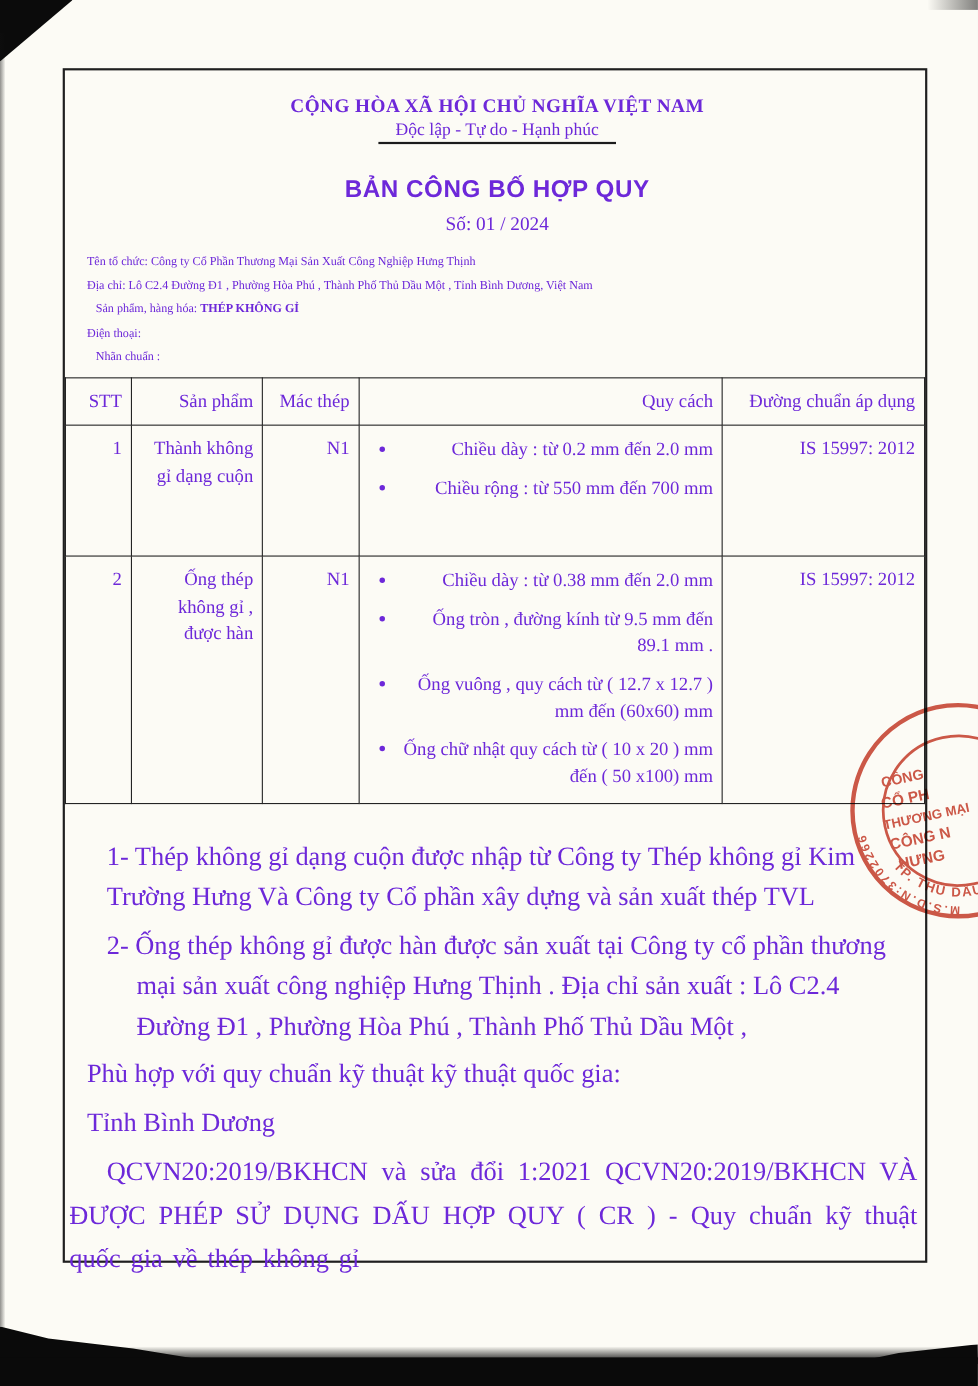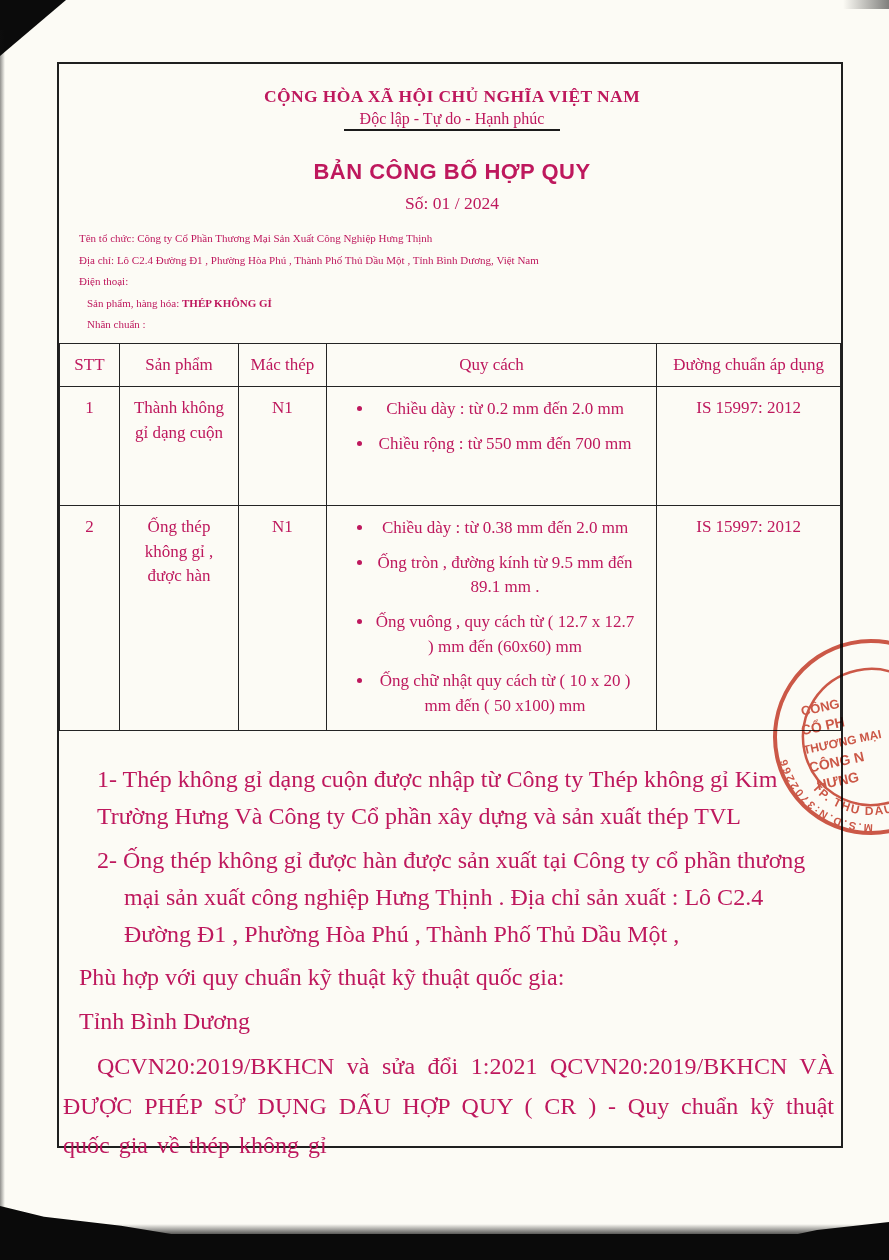--- a/index.html
+++ b/index.html
@@ -1,19 +1,19 @@
 <!DOCTYPE html>
 <html><head>
 <meta charset="utf-8">
 <style>
   html,body { margin:0; padding:0; background:#e8e8e8; }
   .page {
     position:relative; width:889px; height:1260px; margin:0 auto;
     background:#fcfbf5; overflow:hidden;
-    font-family:"Liberation Serif","DejaVu Serif",serif; color:#be185d;
+    font-family:"Liberation Serif","DejaVu Serif",serif; color:#6d28d9;
   }
   
   .art { position:absolute; pointer-events:none; }
   .art-corner-tl { left:0; top:0; width:66px; height:56px; background:#0b0b0b;
     clip-path:polygon(0 0,100% 0,0 100%); }
   .art-edge-left { left:0; top:30px; width:5px; height:1200px;
     background:linear-gradient(to right, rgba(15,15,15,.45), rgba(15,15,15,0)); }
   .art-corner-tr { right:0; top:0; width:46px; height:9px;
     background:linear-gradient(to left, rgba(25,25,25,.55), rgba(25,25,25,0)); }
   .art-band-bottom { left:0; bottom:0; width:100%; height:26px; background:#0a0a0a; }
@@ -40,26 +40,26 @@
   .doc-number { text-align:center; font-size:17.5px; margin:0 0 16px; }
 
   .p { font-size:11px; line-height:1.5; margin:0 0 5px; }
   .ind { margin-left:8px; }
   .bold { font-weight:bold; }
 
   
   table.spec { width:100%; border-collapse:collapse; margin-top:10px; font-size:17px; }
   table.spec th, table.spec td {
     border:1.6px solid #242424; padding:9px 8px; vertical-align:top;
-    font-weight:normal; text-align:center; line-height:1.45;
+    font-weight:normal; text-align:right; line-height:1.45;
   }
   th.c-stt, td.c-stt { text-align:center; }
   td.c-grade { text-align:center; }
   td.c-prod { padding-right:6px; }
-  ul.specs { margin:1px 12px 0; padding-left:27px; }
+  ul.specs { margin:1px 0 0; padding-left:27px; }
   ul.specs li { margin-bottom:10px; }
   ul.specs li:last-child { margin-bottom:2px; }
   tr.r1 td { height:100px; }
 
   
   .notes { padding:30px 7px 0 20px; font-size:24px; line-height:1.55; }
   .note-plainlist { margin:0 0 7px 18px; }
   .note-hang { margin:0 0 5px 18px; padding-left:27px; text-indent:-27px; }
   .note-left { margin:0 0 7px 0; }
   .note-final { margin:4px 0 0 -16px; text-align:justify; text-indent:34px; line-height:1.65; word-spacing:3px; }
@@ -76,22 +76,22 @@
   <div class="frame">
     <div class="pad">
       <p class="nat1">CỘNG HÒA XÃ HỘI CHỦ NGHĨA VIỆT NAM</p>
       <p class="nat2"><span class="ul">Độc lập - Tự do - Hạnh phúc</span></p>
 
       <p class="doc-title">BẢN CÔNG BỐ HỢP QUY</p>
       <p class="doc-number">Số: 01 / 2024</p>
 
       <p class="p">Tên tổ chức: Công ty Cổ Phần Thương Mại Sản Xuất Công Nghiệp Hưng Thịnh</p>
       <p class="p">Địa chỉ: Lô C2.4 Đường Đ1 , Phường Hòa Phú , Thành Phố Thủ Dầu Một , Tỉnh Bình Dương, Việt Nam</p>
+      <p class="p ind"><span>Sản phẩm, hàng hóa: </span><span class="bold">THÉP KHÔNG GỈ</span></p>
       <p class="p">Điện thoại:</p>
-      <p class="p ind"><span>Sản phẩm, hàng hóa: </span><span class="bold">THÉP KHÔNG GỈ</span></p>
       <p class="p ind">Nhãn chuẩn :</p>
     </div>
 
     <table class="spec">
       <colgroup>
         <col style="width:60px">
           <col style="width:120px">
           <col style="width:88px">
           <col style="width:333px">
           <col style="width:185px">

